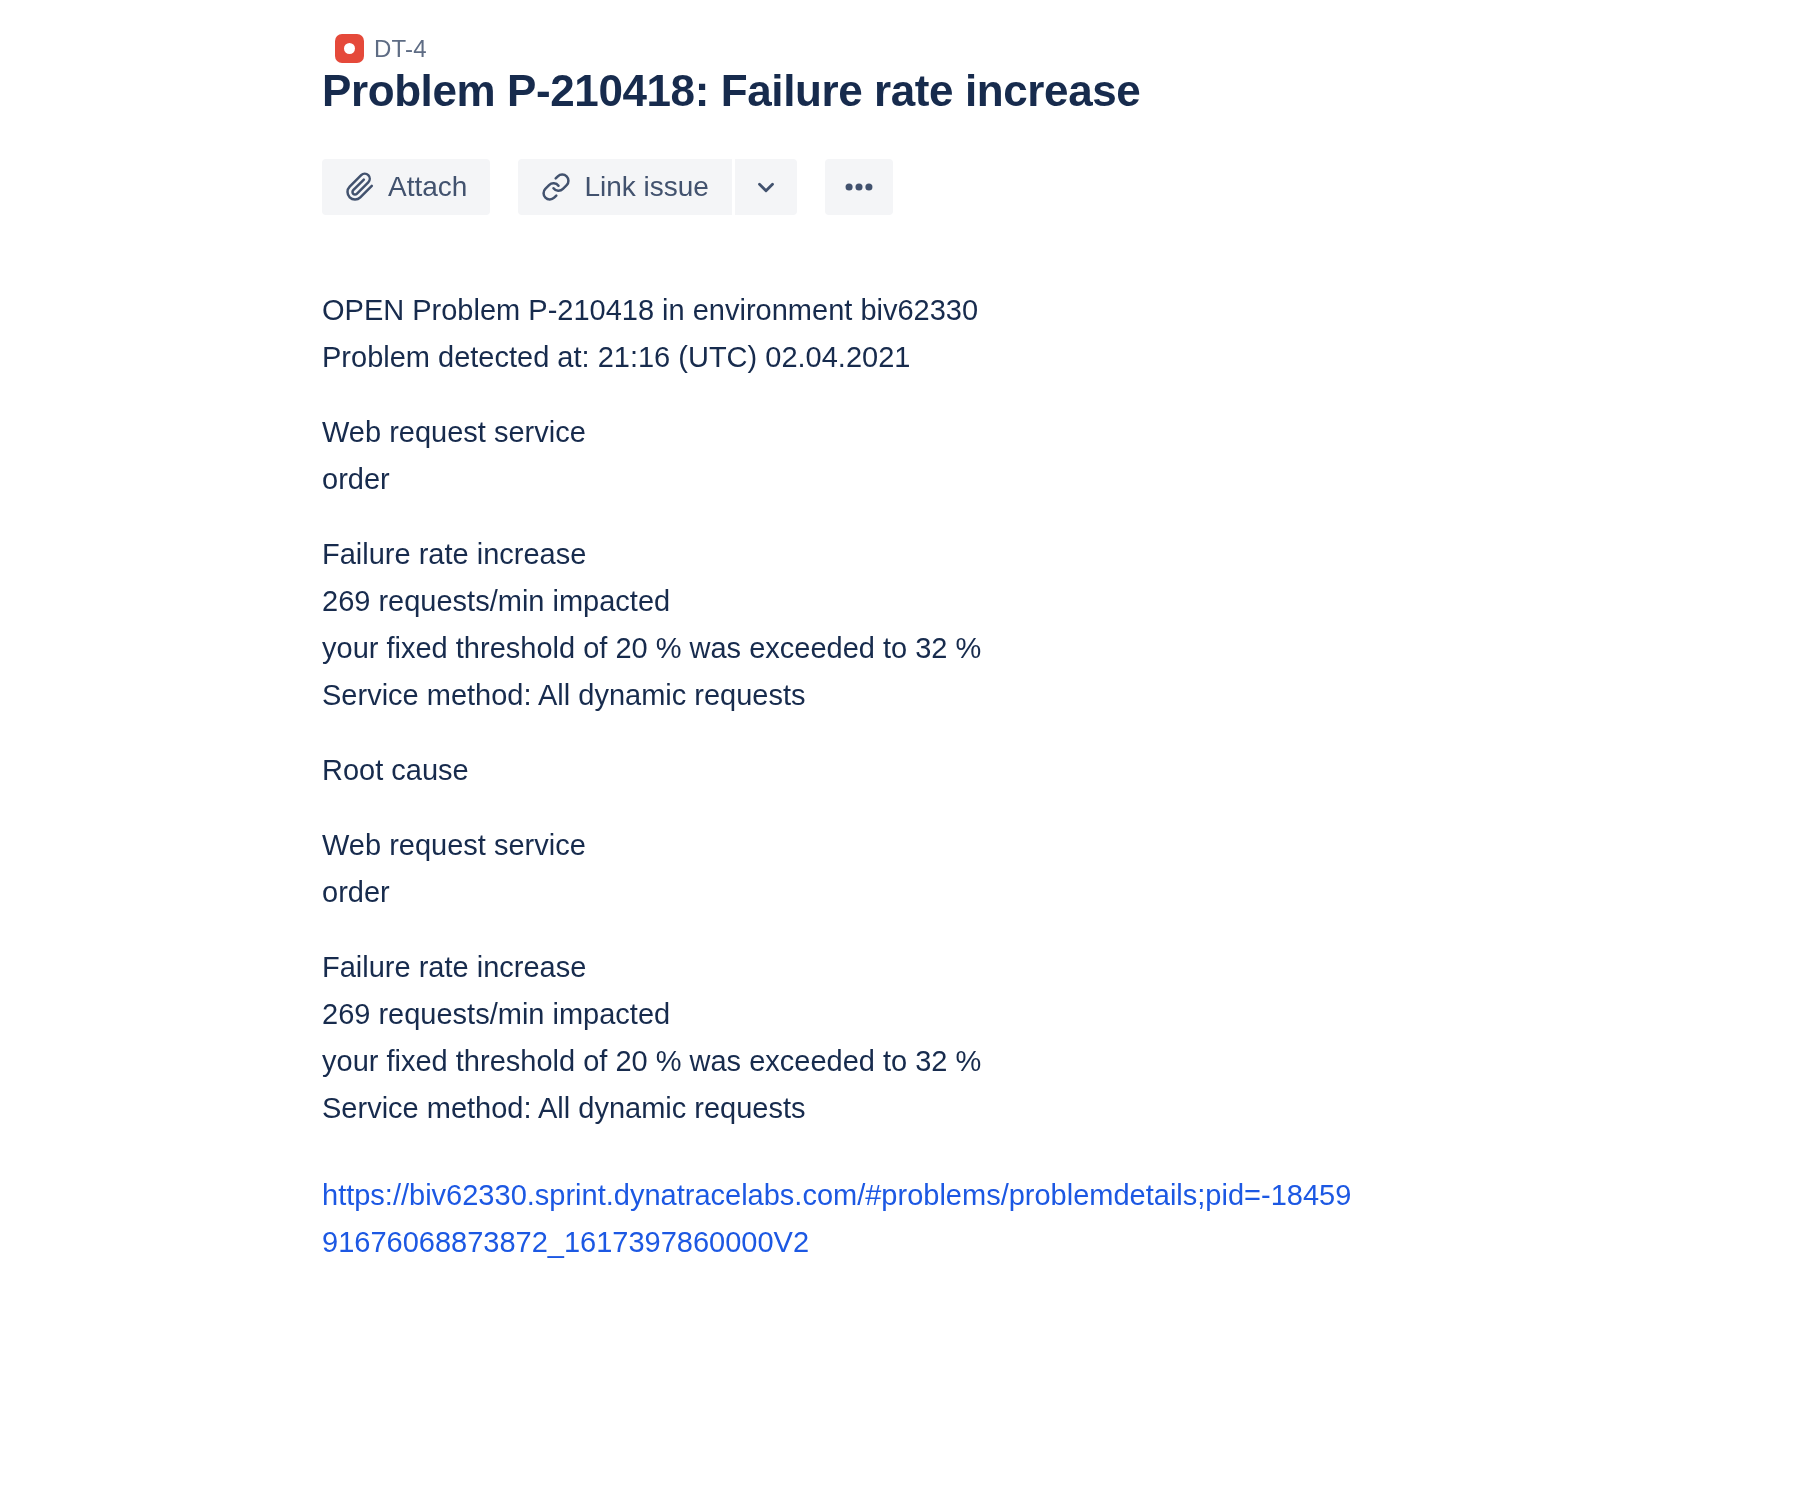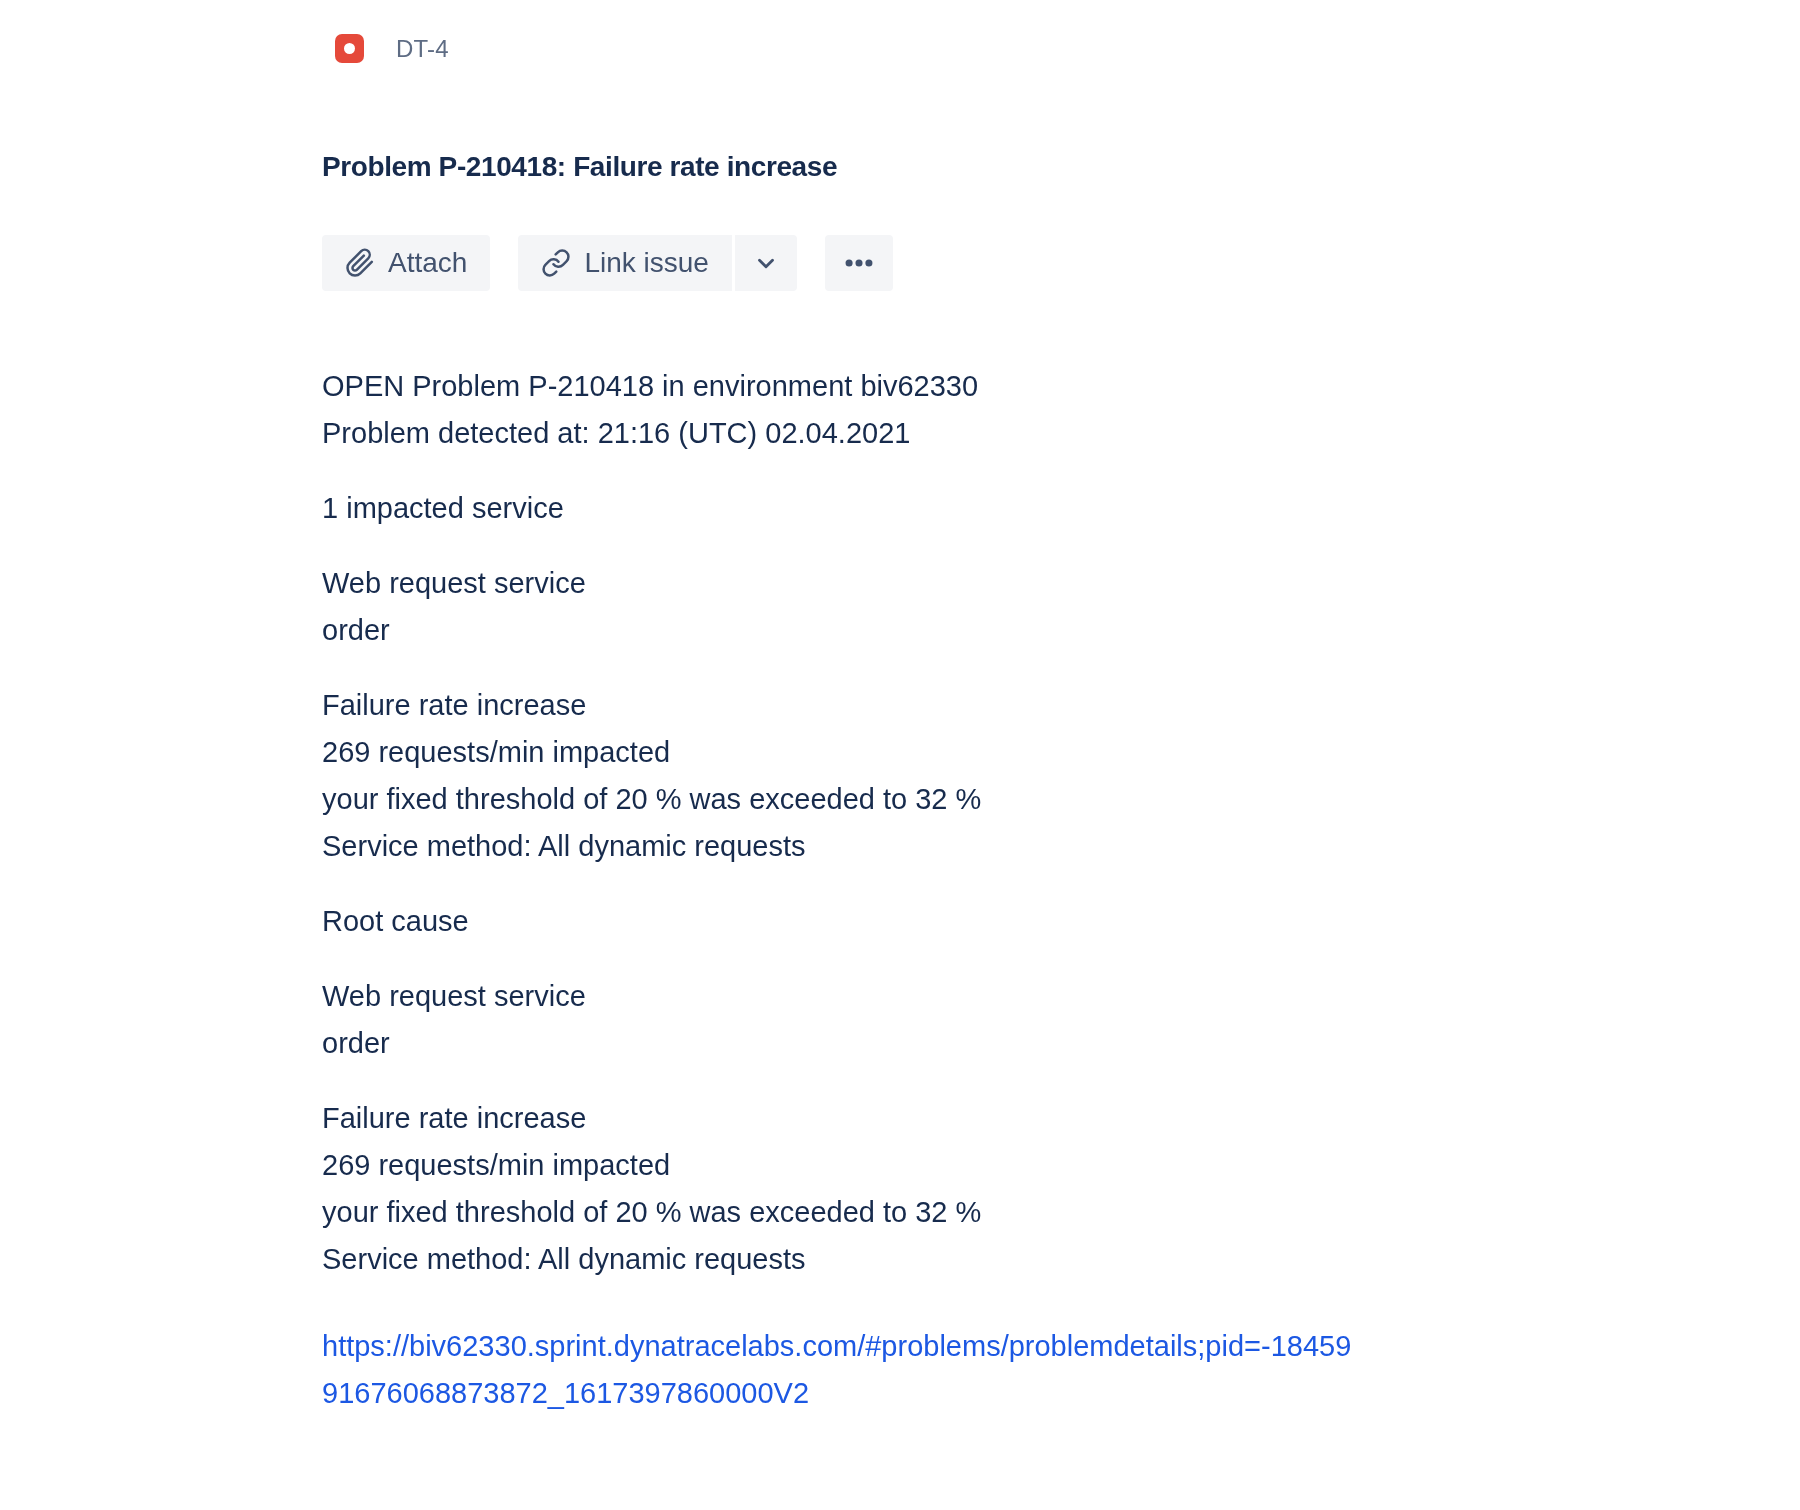--- a/index.html
+++ b/index.html
@@ -11,28 +11,28 @@
     --link-blue:#1C58E3;
     --divider-gray:#EBECF0;
     --page-bg:#FFFFFF;
   }
   *{margin:0;padding:0;box-sizing:border-box;}
   html,body{width:1800px;height:1510px;background:var(--page-bg);overflow:hidden;}
   body{font-family:"Liberation Sans", sans-serif;color:var(--text-primary);}
   .container{padding:34px 0 0 322px;width:1580px;}
 
   
-  .breadcrumb{display:flex;align-items:center;gap:32px;cursor:pointer;padding-left:13px;}
+  .breadcrumb{display:flex;align-items:center;gap:10px;cursor:pointer;padding-left:13px;}
   .bug-icon{width:29px;height:29px;background:var(--issue-type-red);border-radius:7px;
     display:inline-flex;align-items:center;justify-content:center;flex:0 0 auto;}
   .bug-icon .dot{width:11px;height:11px;background:#FFFFFF;border-radius:50%;}
   .issue-key{font-size:24px;color:var(--text-secondary);letter-spacing:0.2px;}
 
   
-  h1{margin-top:76px;font-size:28px;line-height:56px;font-weight:600;
+  h1{font-size:44px;line-height:56px;font-weight:600;
      letter-spacing:-0.4px;color:var(--text-primary);}
 
   
   .toolbar{margin-top:40px;display:flex;align-items:center;gap:28px;}
   .btn{display:inline-flex;align-items:center;gap:13px;height:56px;padding:0 23px;
        background:var(--button-bg);border:none;border-radius:4px;cursor:pointer;
        font-family:"Liberation Sans", sans-serif;font-size:28px;font-weight:500;
        color:var(--button-text);white-space:nowrap;}
   .btn .icon{display:inline-flex;align-items:center;justify-content:center;}
   .btn .icon svg{display:block;}
@@ -109,23 +109,20 @@
 
   </div>
 
   <div class="description">
     <div id="description-body">
         <p>
           <span class="line">OPEN Problem P-210418 in environment biv62330</span>
           <span class="line">Problem detected at: 21:16 (UTC) 02.04.2021</span>
         </p>
         <p>
-          <span class="line">1 impacted service</span>
-        </p>
-        <p>
           <span class="line">Web request service</span>
           <span class="line">order</span>
         </p>
         <p>
           <span class="line">Failure rate increase</span>
           <span class="line">269 requests/min impacted</span>
           <span class="line">your fixed threshold of 20 % was exceeded to 32 %</span>
           <span class="line">Service method: All dynamic requests</span>
         </p>
         <p>

